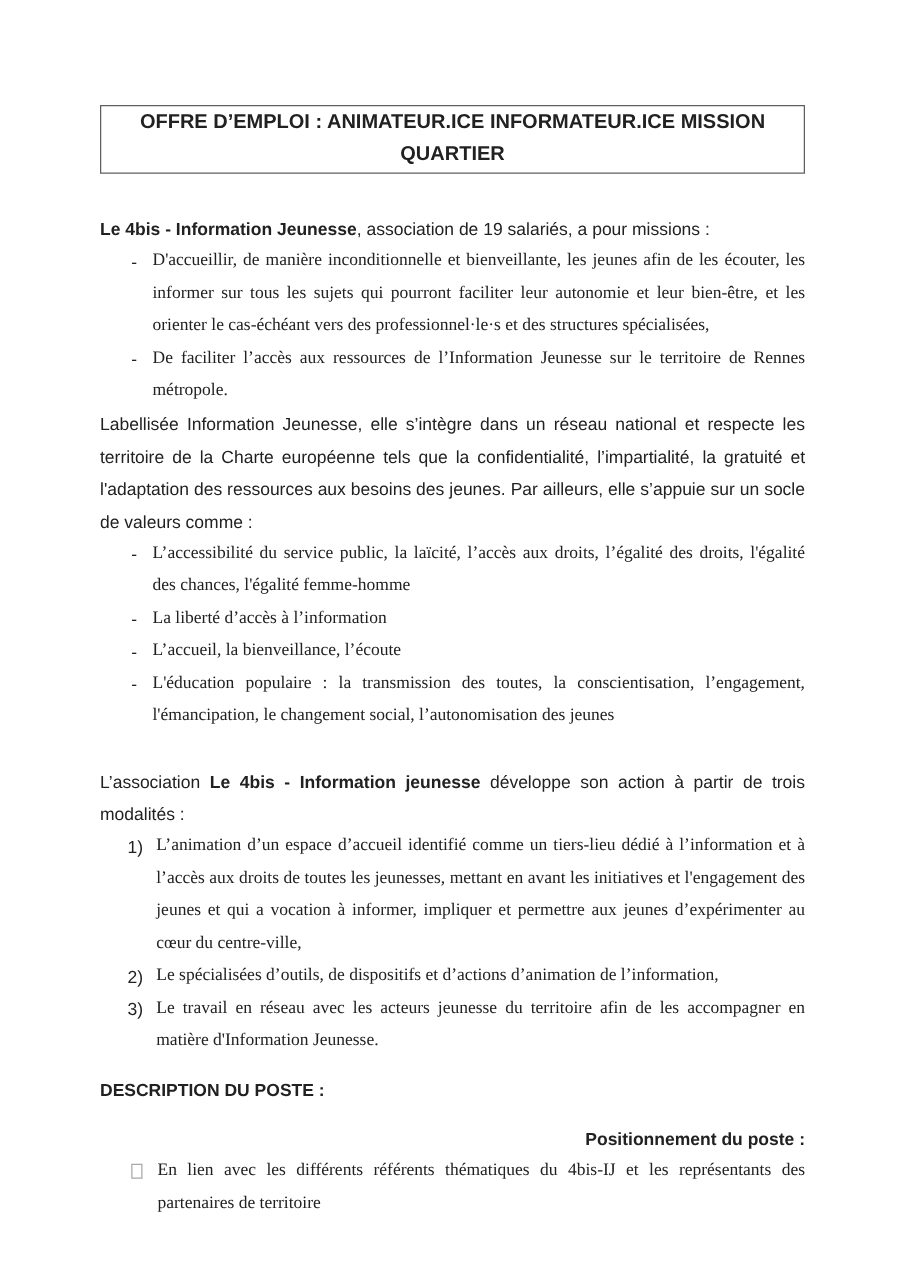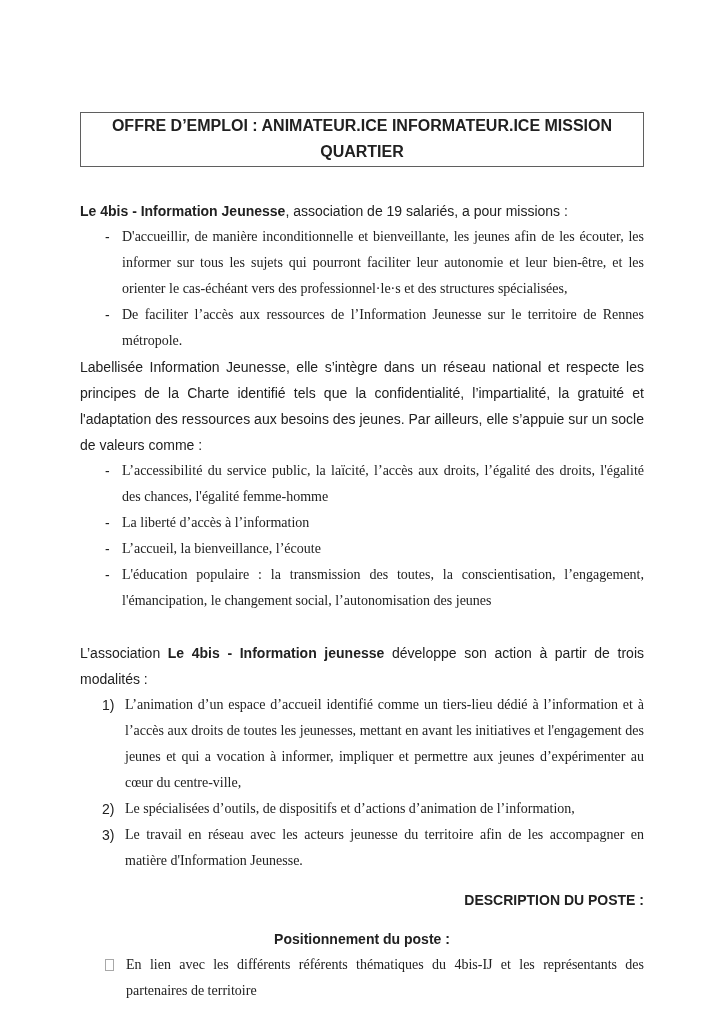--- a/index.html
+++ b/index.html
@@ -13,21 +13,21 @@
     overflow: hidden;
     color: #212121;
     font-family: "Liberation Sans", "DejaVu Sans", sans-serif;
     font-size: 14px;
     line-height: 26px;
   }
   .page {
     box-sizing: border-box;
     width: 724px;
     height: 1024px;
-    padding: 112px 80px 0 80px;
+    padding: 84px 80px 0 80px;
   }
   .title-box {
     box-sizing: border-box;
     border: 1px solid #5f5f5f;
     text-align: center;
     font-weight: bold;
     font-size: 16px;
     line-height: 26px;
     padding: 0 12px 1px 12px;
   }
@@ -63,27 +63,27 @@
   .sqbox {
     display: inline-block;
     width: 7px;
     height: 10px;
     border: 1px solid #a8a8a8;
     vertical-align: -1px;
   }
   .assoc { margin-top: 26px; }
   .center-heading {
     margin-top: 13px;
-    text-align: right;
+    text-align: left;
     font-weight: bold;
   }
   .bold-heading {
     margin: 13px 0 0 0;
     font-weight: bold;
-    text-align: center;
+    text-align: right;
   }
 </style>
 </head>
 <body>
 
 <div class="page">
 
   <div class="title-box">
     <div>OFFRE D’EMPLOI : ANIMATEUR.ICE INFORMATEUR.ICE MISSION</div>
     <div>QUARTIER</div>
@@ -95,21 +95,21 @@
     <div class="li">
       <span class="dash-marker">-</span>
       <span class="li-text">D'accueillir, de manière inconditionnelle et bienveillante, les jeunes afin de les écouter, les informer sur tous les sujets qui pourront faciliter leur autonomie et leur bien-être, et les orienter le cas-échéant vers des professionnel·le·s et des structures spécialisées,</span>
     </div>
     <div class="li">
       <span class="dash-marker">-</span>
       <span class="li-text">De faciliter l’accès aux ressources de l’Information Jeunesse sur le territoire de Rennes métropole.</span>
     </div>
   </div>
 
-  <p class="para">Labellisée Information Jeunesse, elle s’intègre dans un réseau national et respecte les principes de la Charte identifié tels que la confidentialité, l’impartialité, la gratuité et l'adaptation des ressources aux besoins des jeunes. Par ailleurs, elle s’appuie sur un socle de valeurs comme :</p>
+  <p class="para">Labellisée Information Jeunesse, elle s’intègre dans un réseau national et respecte les territoire de la Charte européenne tels que la confidentialité, l’impartialité, la gratuité et l'adaptation des ressources aux besoins des jeunes. Par ailleurs, elle s’appuie sur un socle de valeurs comme :</p>
 
   <div class="list">
     <div class="li">
       <span class="dash-marker">-</span>
       <span class="li-text">L’accessibilité du service public, la laïcité, l’accès aux droits, l’égalité des droits, l'égalité des chances, l'égalité femme-homme</span>
     </div>
     <div class="li">
       <span class="dash-marker">-</span>
       <span class="li-text">La liberté d’accès à l’information</span>
     </div>

